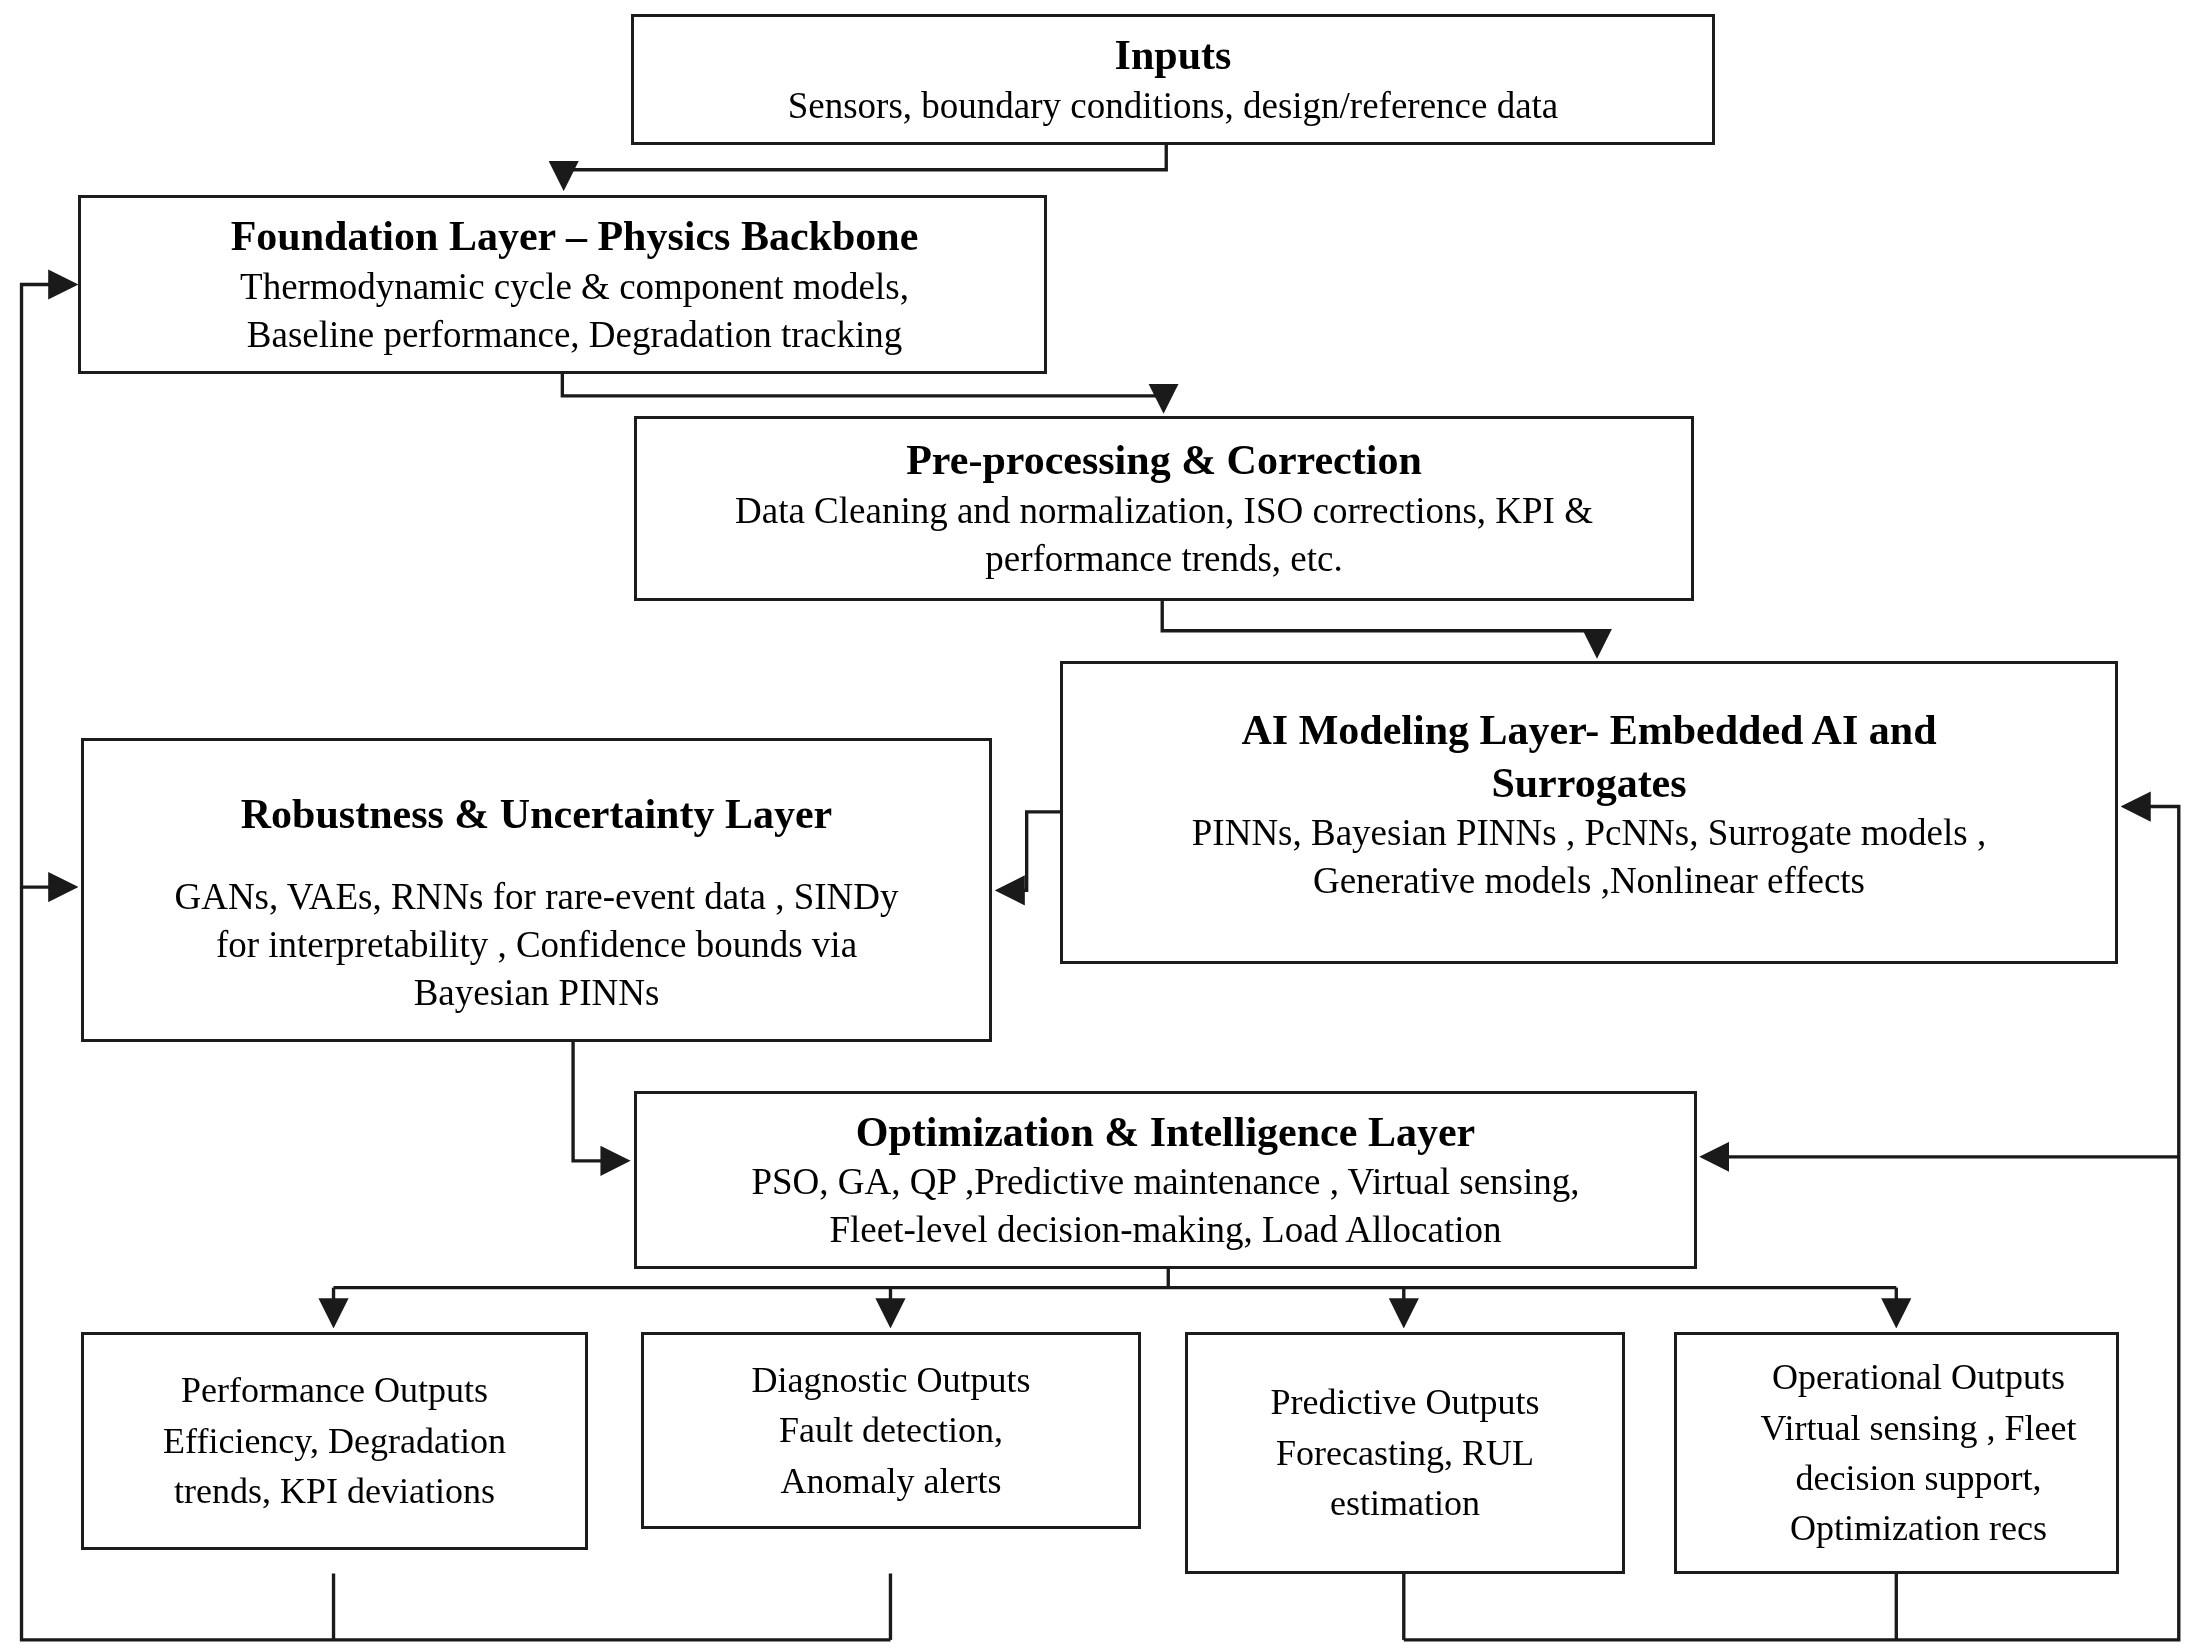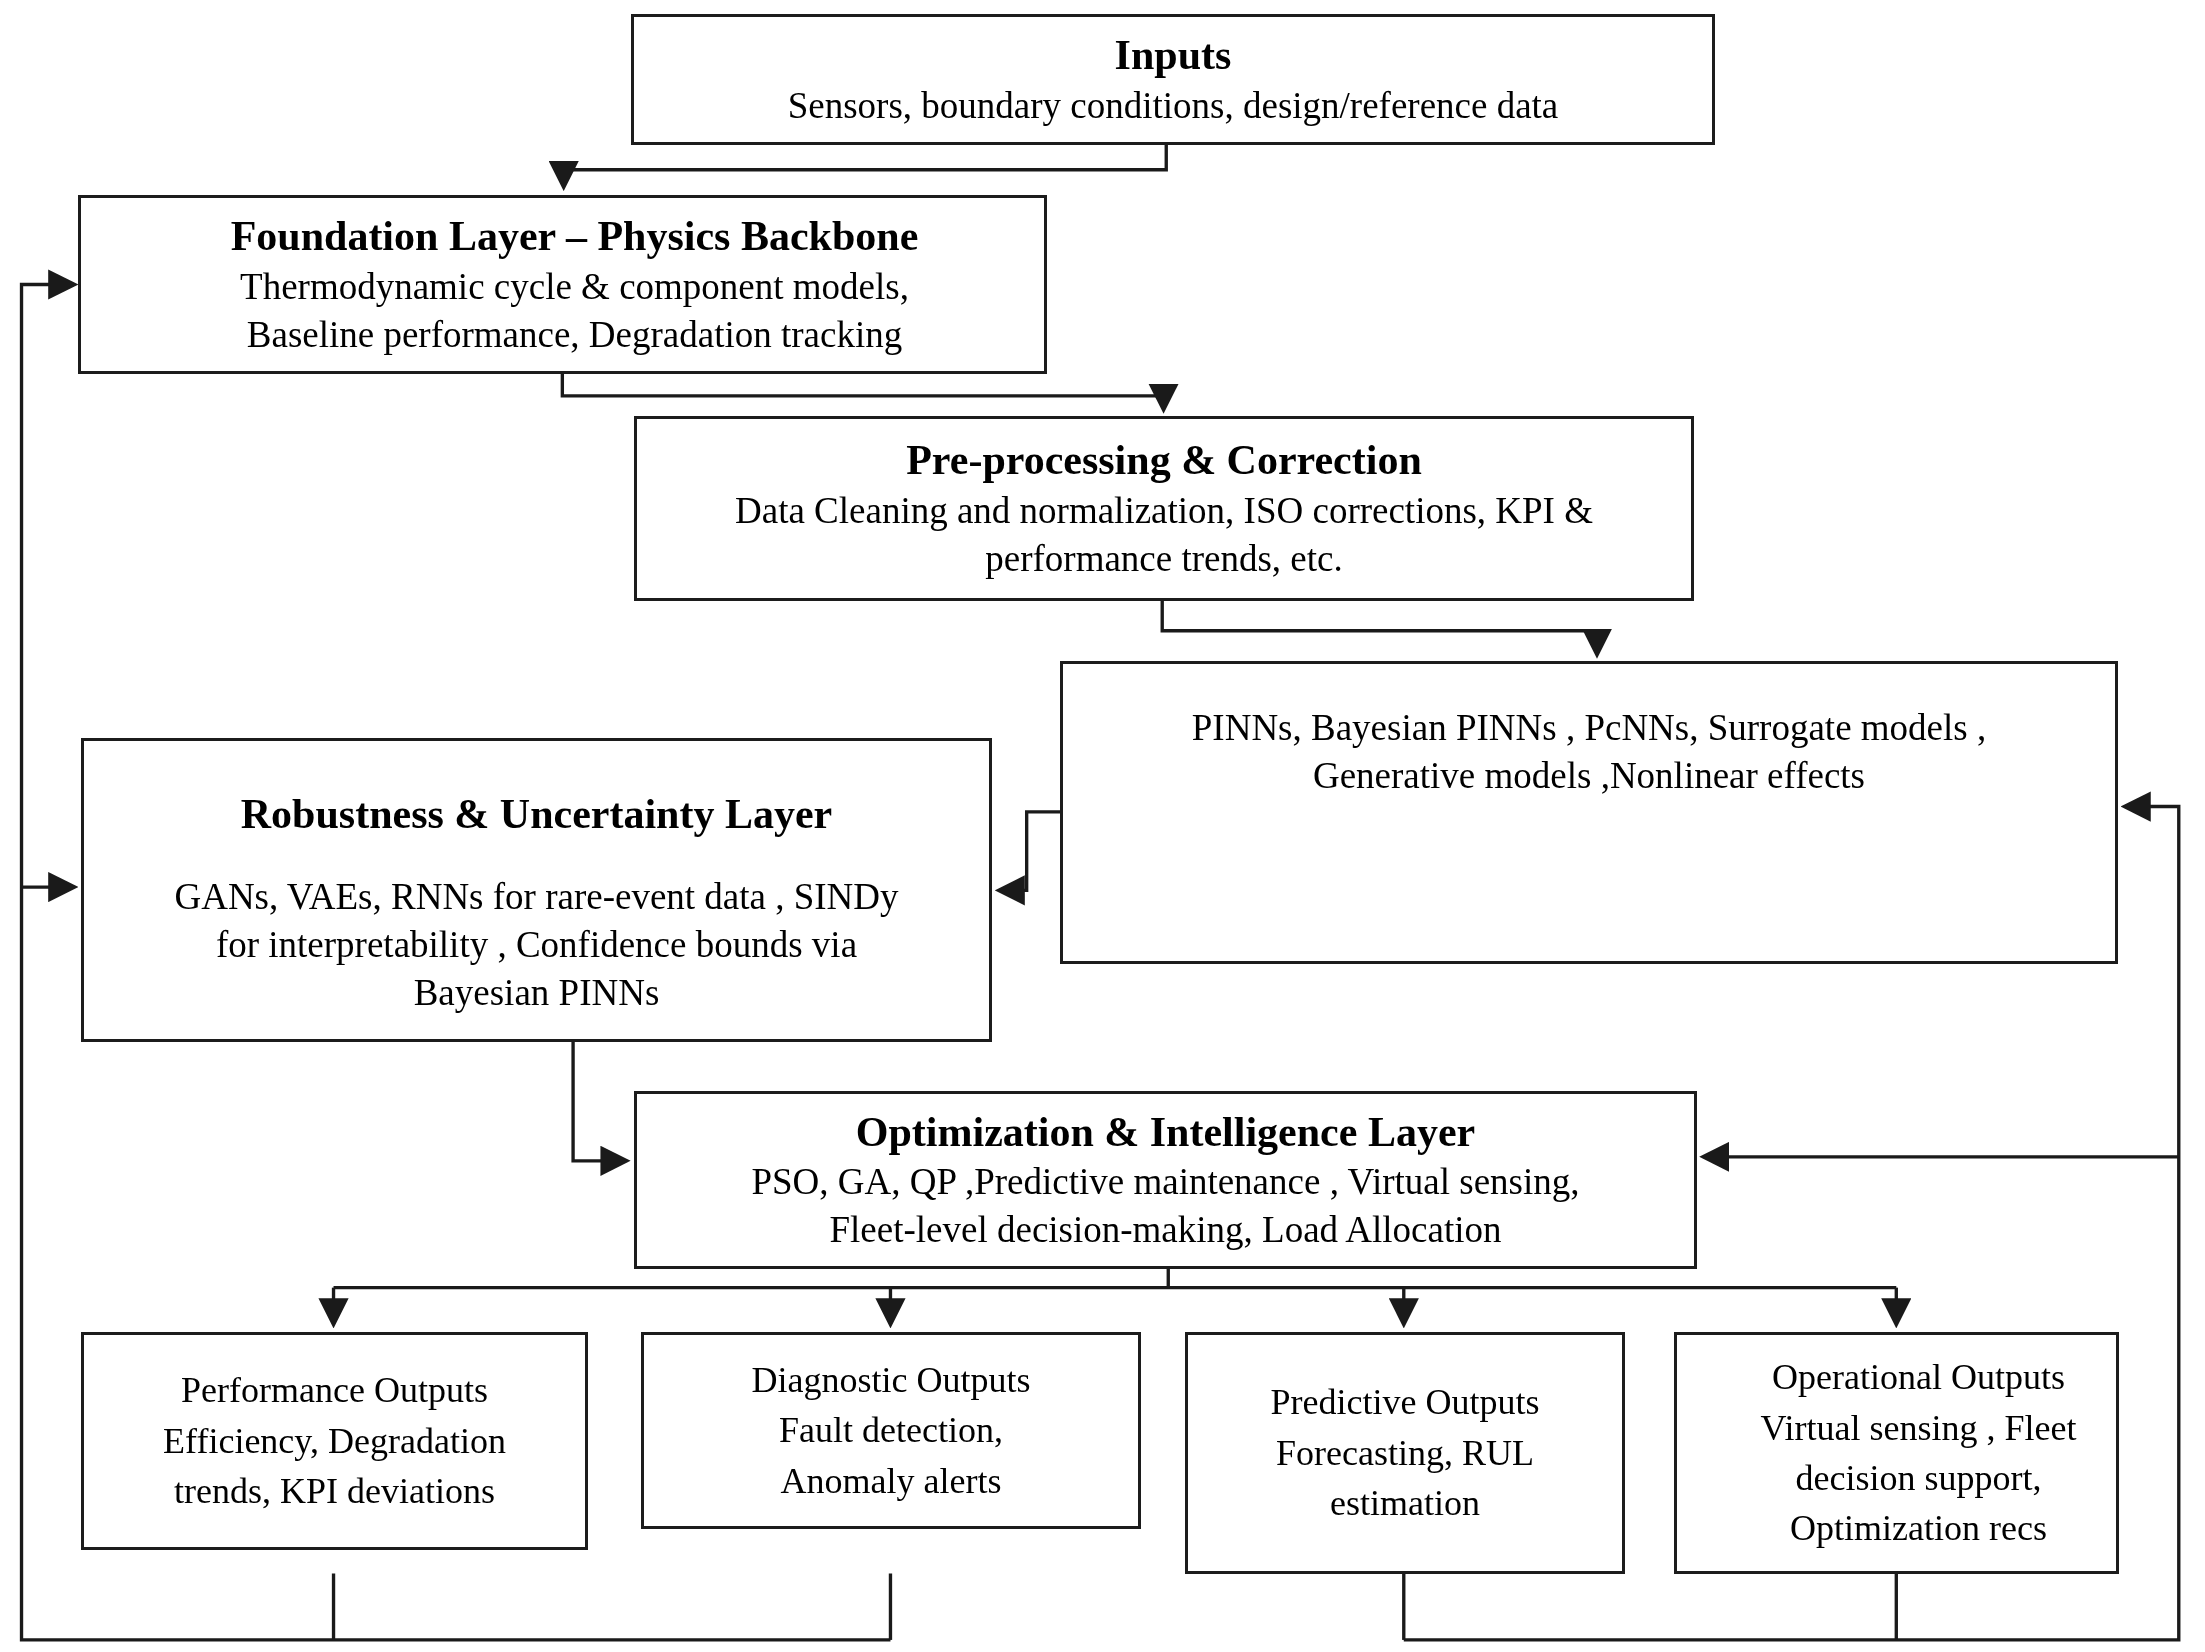--- a/index.html
+++ b/index.html
@@ -96,20 +96,22 @@
 Baseline performance, Degradation tracking</div>
   </div>
 
   <div class="node" id="n-preproc">
     <div class="ttl">Pre-processing &amp; Correction</div>
     <div class="bdy">Data Cleaning and normalization, ISO corrections, KPI &amp;
 performance trends, etc.</div>
   </div>
 
   <div class="node" id="n-ai">
+    <div class="ttl">AI Modeling Layer- Embedded AI and
+Surrogates</div>
     <div class="bdy left">PINNs, Bayesian PINNs , PcNNs, Surrogate models ,
 Generative models ,Nonlinear effects</div>
   </div>
 
   <div class="node" id="n-robust">
     <div class="ttl">Robustness &amp; Uncertainty Layer</div>
     <div class="bdy left">GANs, VAEs, RNNs for rare-event data , SINDy
 for interpretability , Confidence bounds via
 Bayesian PINNs</div>
   </div>

